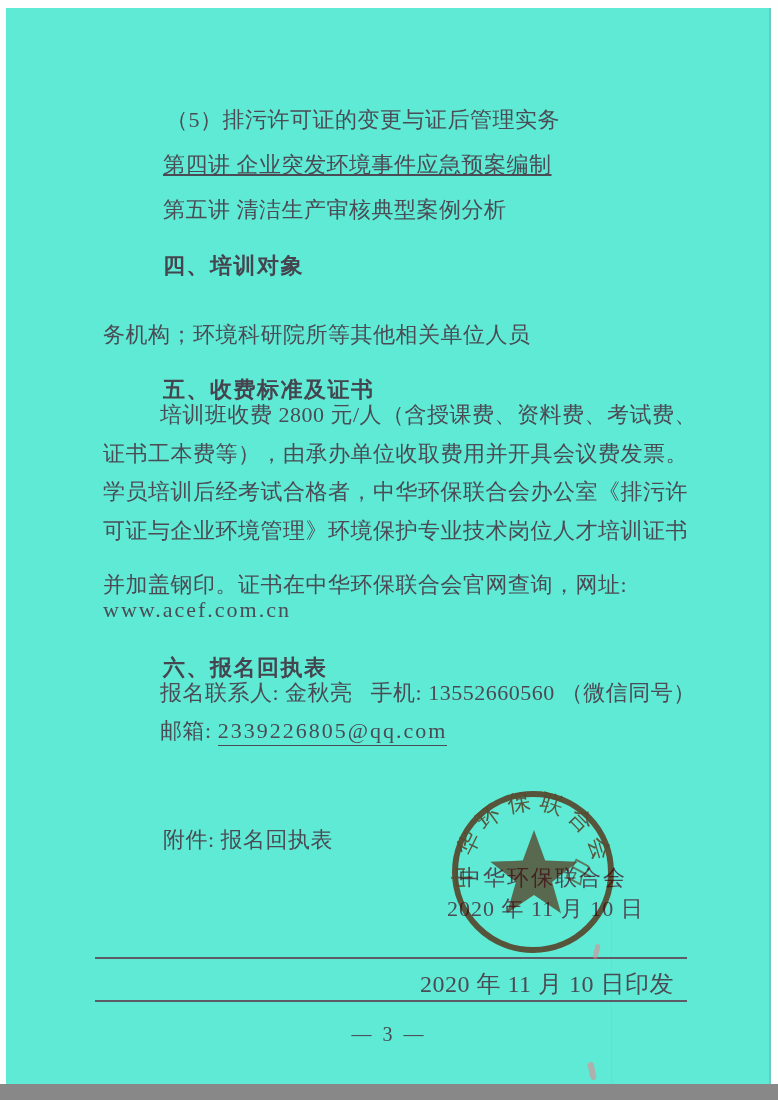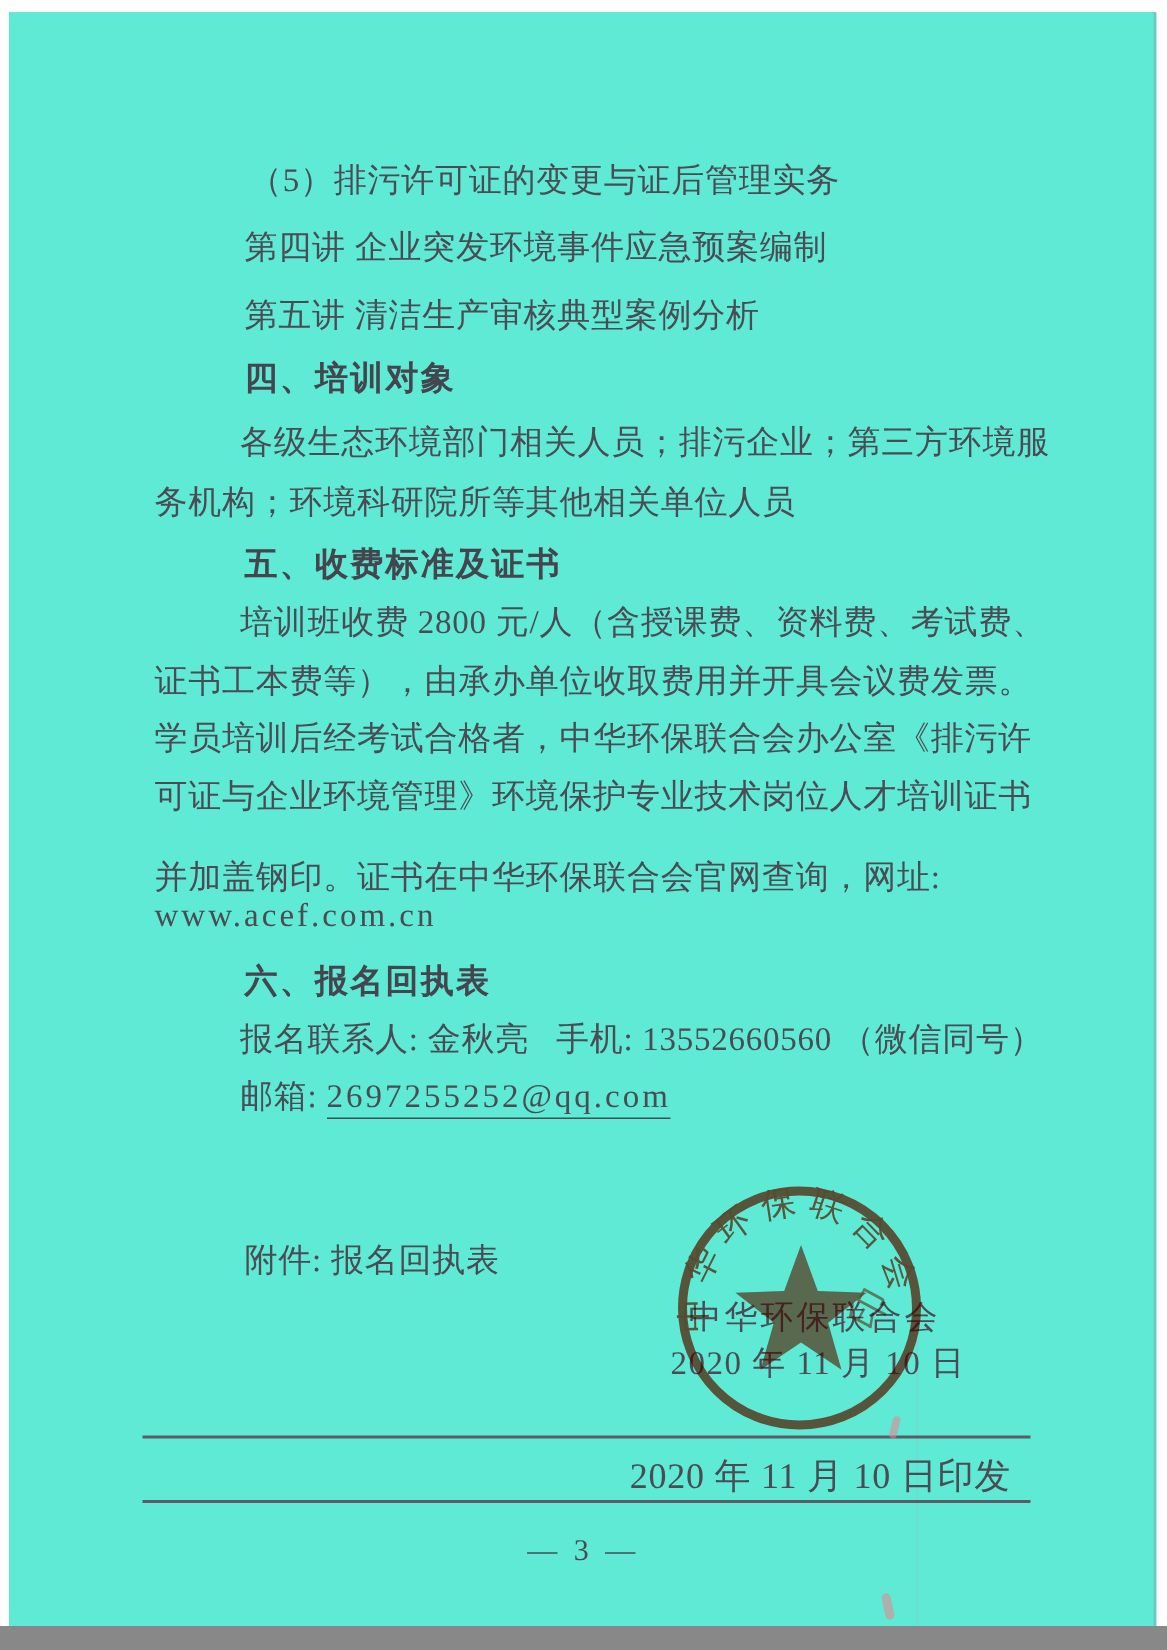--- a/index.html
+++ b/index.html
@@ -27,20 +27,21 @@
     letter-spacing:.5px;
     white-space:pre;
     line-height:28px;
     z-index:2;
   }
   .hd{
     font-family:"Liberation Sans", sans-serif;
     font-weight:700;
     color:#45454f;
     letter-spacing:1.5px;
+    margin-top:14px;
   }
   .latin{letter-spacing:2px;}
   .email{border-bottom:1.5px solid #4b4b55;padding-bottom:2px;}
 
   .sig{position:absolute;font-size:22px;color:#4b4b55;white-space:pre;z-index:2;}
 
   .seal{position:absolute;left:447px;top:786px;width:172px;height:172px;z-index:3;mix-blend-mode:multiply;opacity:.92;}
 
   .rule{position:absolute;left:95px;width:592px;height:2px;background:#5c5c66;z-index:2;}
   .rule.r1{top:957px;}
@@ -52,38 +53,37 @@
   .artifact{position:absolute;background:rgba(242,128,140,.55);border-radius:3px;z-index:4;}
   .artifact.a1{left:594px;top:944px;width:5px;height:15px;transform:rotate(14deg);}
   .artifact.a2{left:589px;top:1062px;width:6px;height:18px;transform:rotate(-12deg);}
 </style>
 </head>
 <body>
 
 <div class="page">
 
   <div class="ln" style="left:166px;top:106px;">（5）排污许可证的变更与证后管理实务</div>
-  <div class="ln" style="left:163px;top:151px;">第四讲 企业突发环境事件应急预案编制</div>
+  <div class="ln" style="left:163px;top:151px;text-decoration:underline;">第四讲 企业突发环境事件应急预案编制</div>
   <div class="ln" style="left:163px;top:196px;">第五讲 清洁生产审核典型案例分析</div>
 
   <div class="ln hd" style="left:163px;top:238px;">四、培训对象</div>
-  <div class="ln" style="left:160px;top:281px;">各级生态环境部门相关人员；排污企业；第三方环境服</div>
   <div class="ln" style="left:103px;top:321px;">务机构；环境科研院所等其他相关单位人员</div>
 
   <div class="ln hd" style="left:163px;top:362px;">五、收费标准及证书</div>
   <div class="ln" style="left:160px;top:401px;">培训班收费 2800 元/人（含授课费、资料费、考试费、</div>
   <div class="ln" style="left:103px;top:440px;">证书工本费等），由承办单位收取费用并开具会议费发票。</div>
   <div class="ln" style="left:103px;top:478px;">学员培训后经考试合格者，中华环保联合会办公室《排污许</div>
   <div class="ln" style="left:103px;top:517px;">可证与企业环境管理》环境保护专业技术岗位人才培训证书</div>
   <div class="ln" style="left:103px;top:552px;margin-top:19px;">并加盖钢印。证书在中华环保联合会官网查询，网址:</div>
   <div class="ln latin" style="left:103px;top:596px;">www.acef.com.cn</div>
 
   <div class="ln hd" style="left:163px;top:640px;">六、报名回执表</div>
   <div class="ln" style="left:160px;top:679px;">报名联系人: 金秋亮   手机: 13552660560 （微信同号）</div>
-  <div class="ln" style="left:160px;top:717px;"><span>邮箱: </span><span class="email latin">2697255252@qq.com</span></div>
+  <div class="ln" style="left:160px;top:717px;"><span>邮箱: </span><span class="email latin">2339226805@qq.com</span></div>
 
   <div class="ln" style="left:163px;top:786px;margin-top:40px;">附件: 报名回执表</div>
 
   <div class="sig" style="left:459px;top:863px;letter-spacing:2px;">中华环保联合会</div>
   <div class="sig" style="left:447px;top:894px;letter-spacing:1px;">2020 年 11 月 10 日</div>
 
   <svg class="seal" viewBox="0 0 172 172">
     <circle cx="86" cy="86" r="78" fill="none" stroke="#e8432a" stroke-width="6" opacity="0.95"></circle>
     <polygon opacity="0.82" fill="#e8432a" points="87,44 98.2,74.6 130.7,75.8 105.1,95.9 114,127.2 87,109 60,127.2 68.9,95.9 43.3,75.8 75.8,74.6"></polygon>
     <defs>

